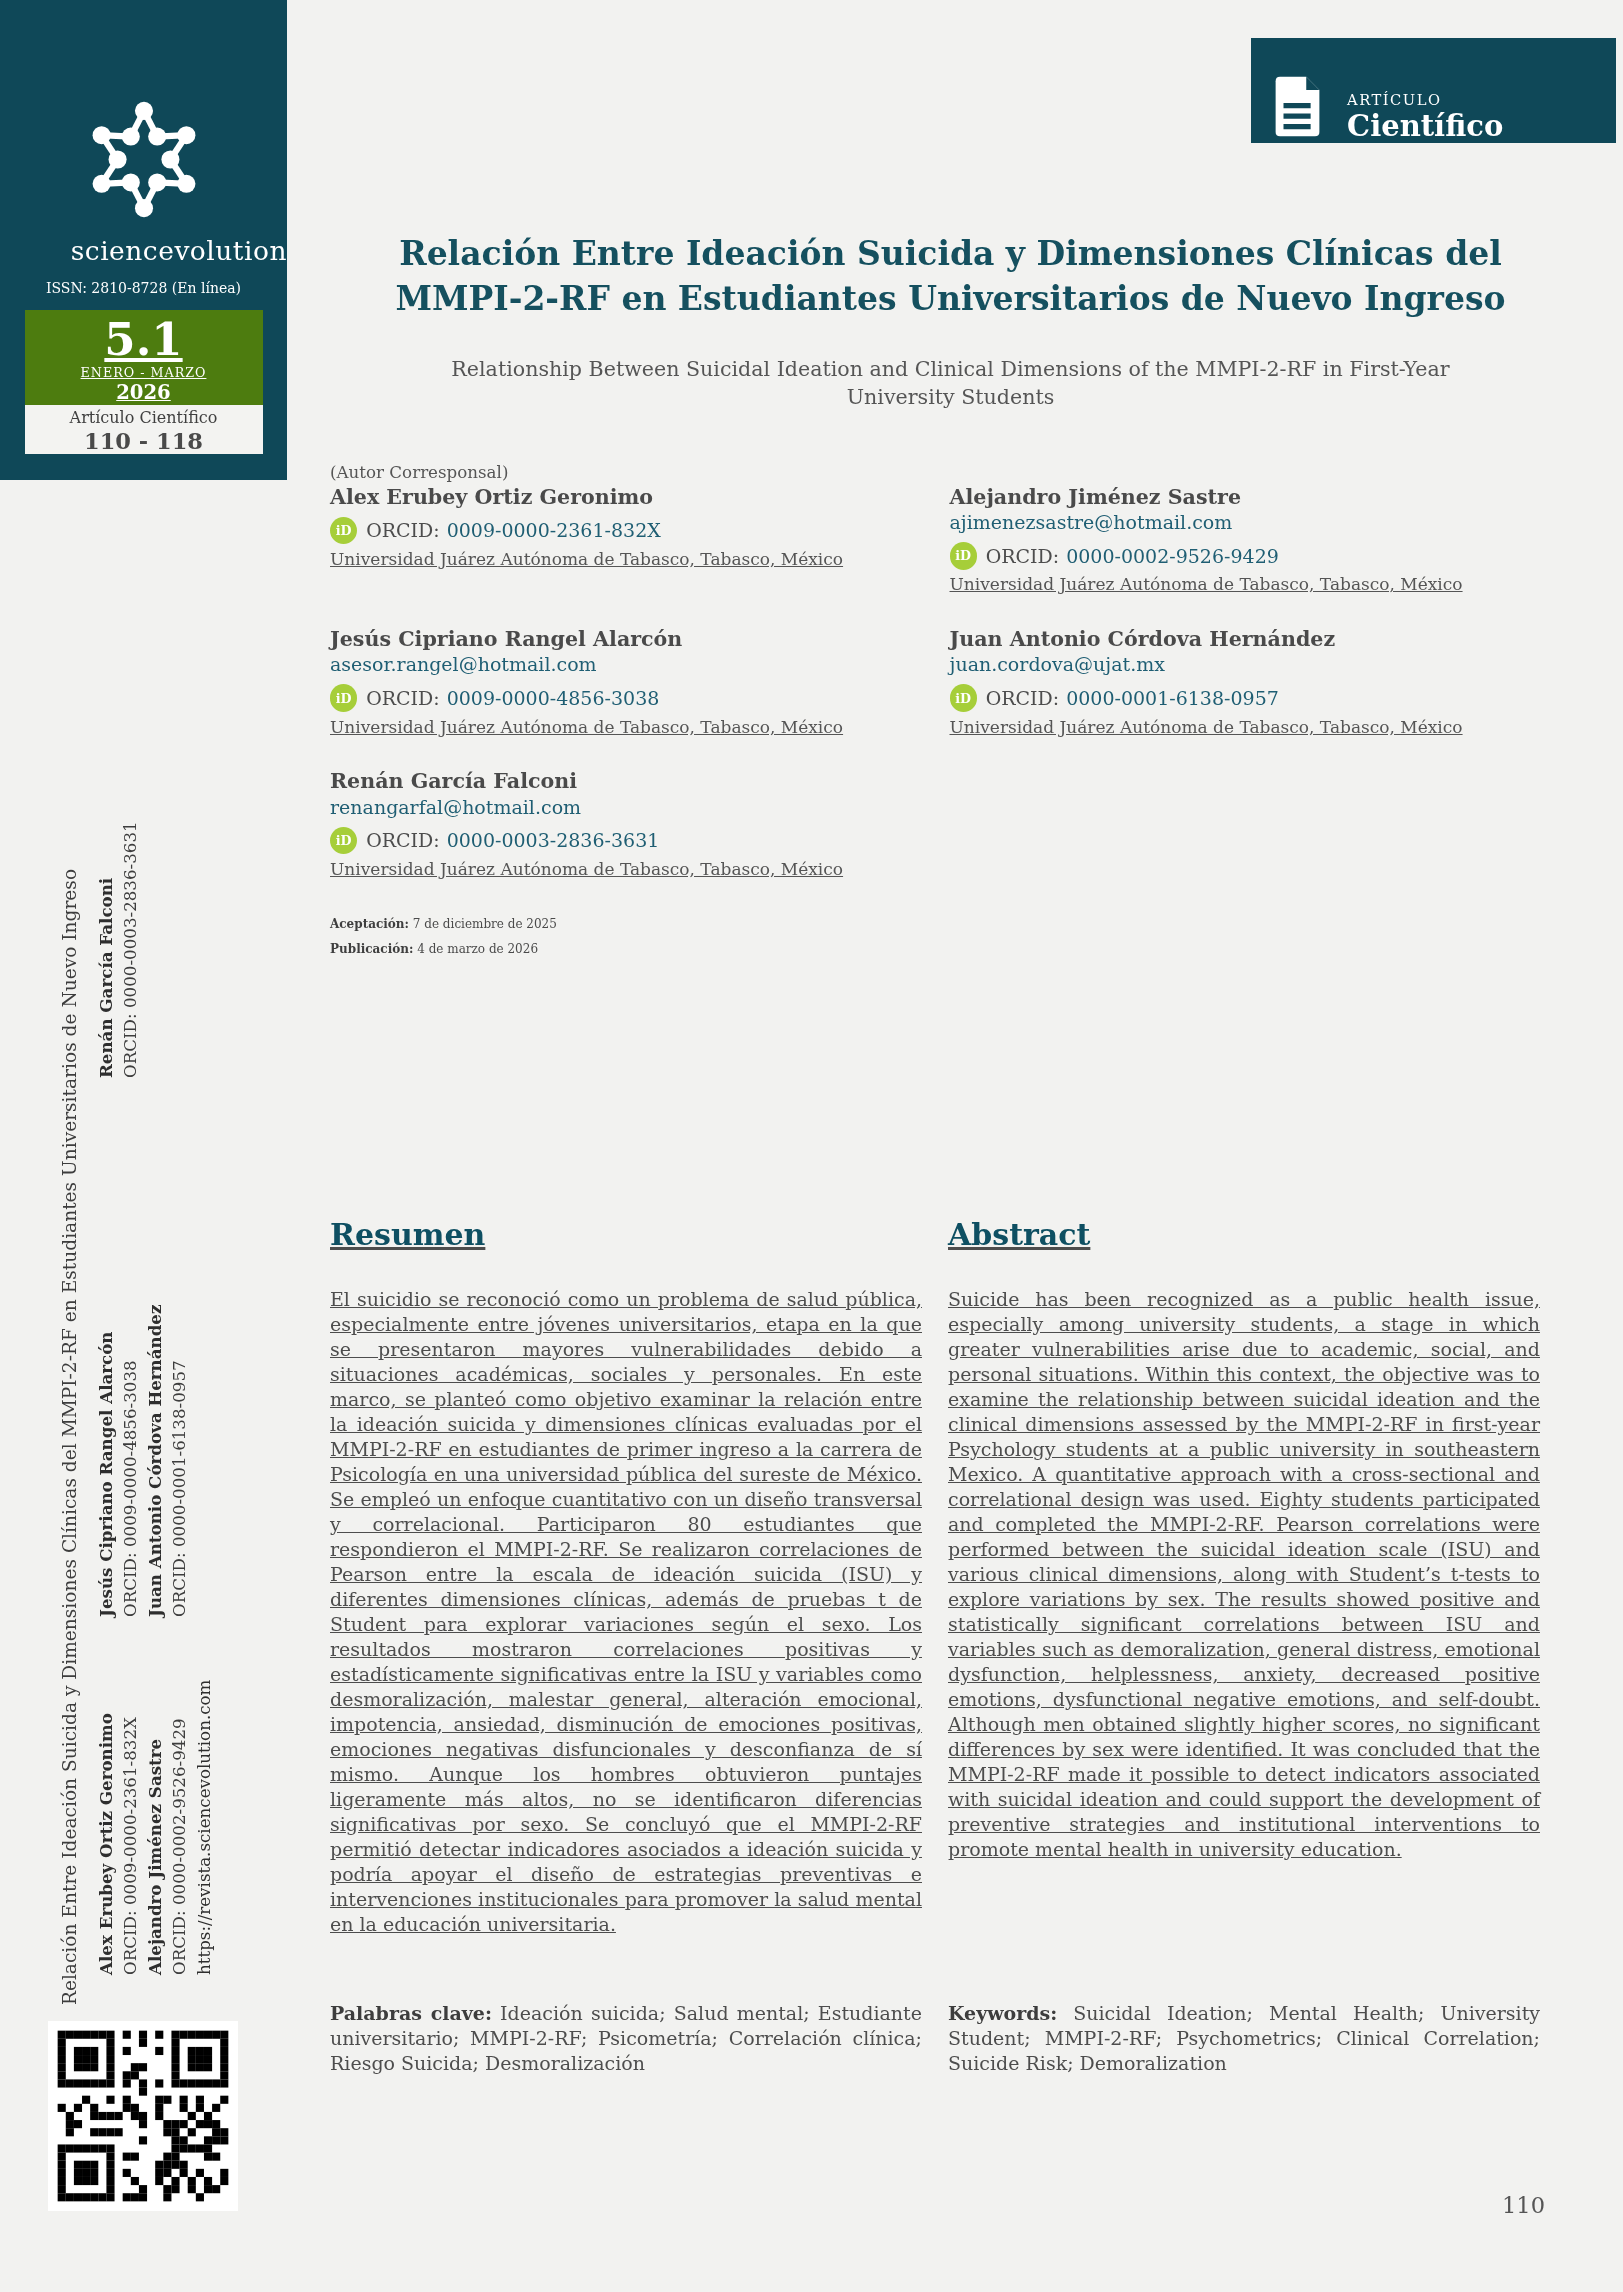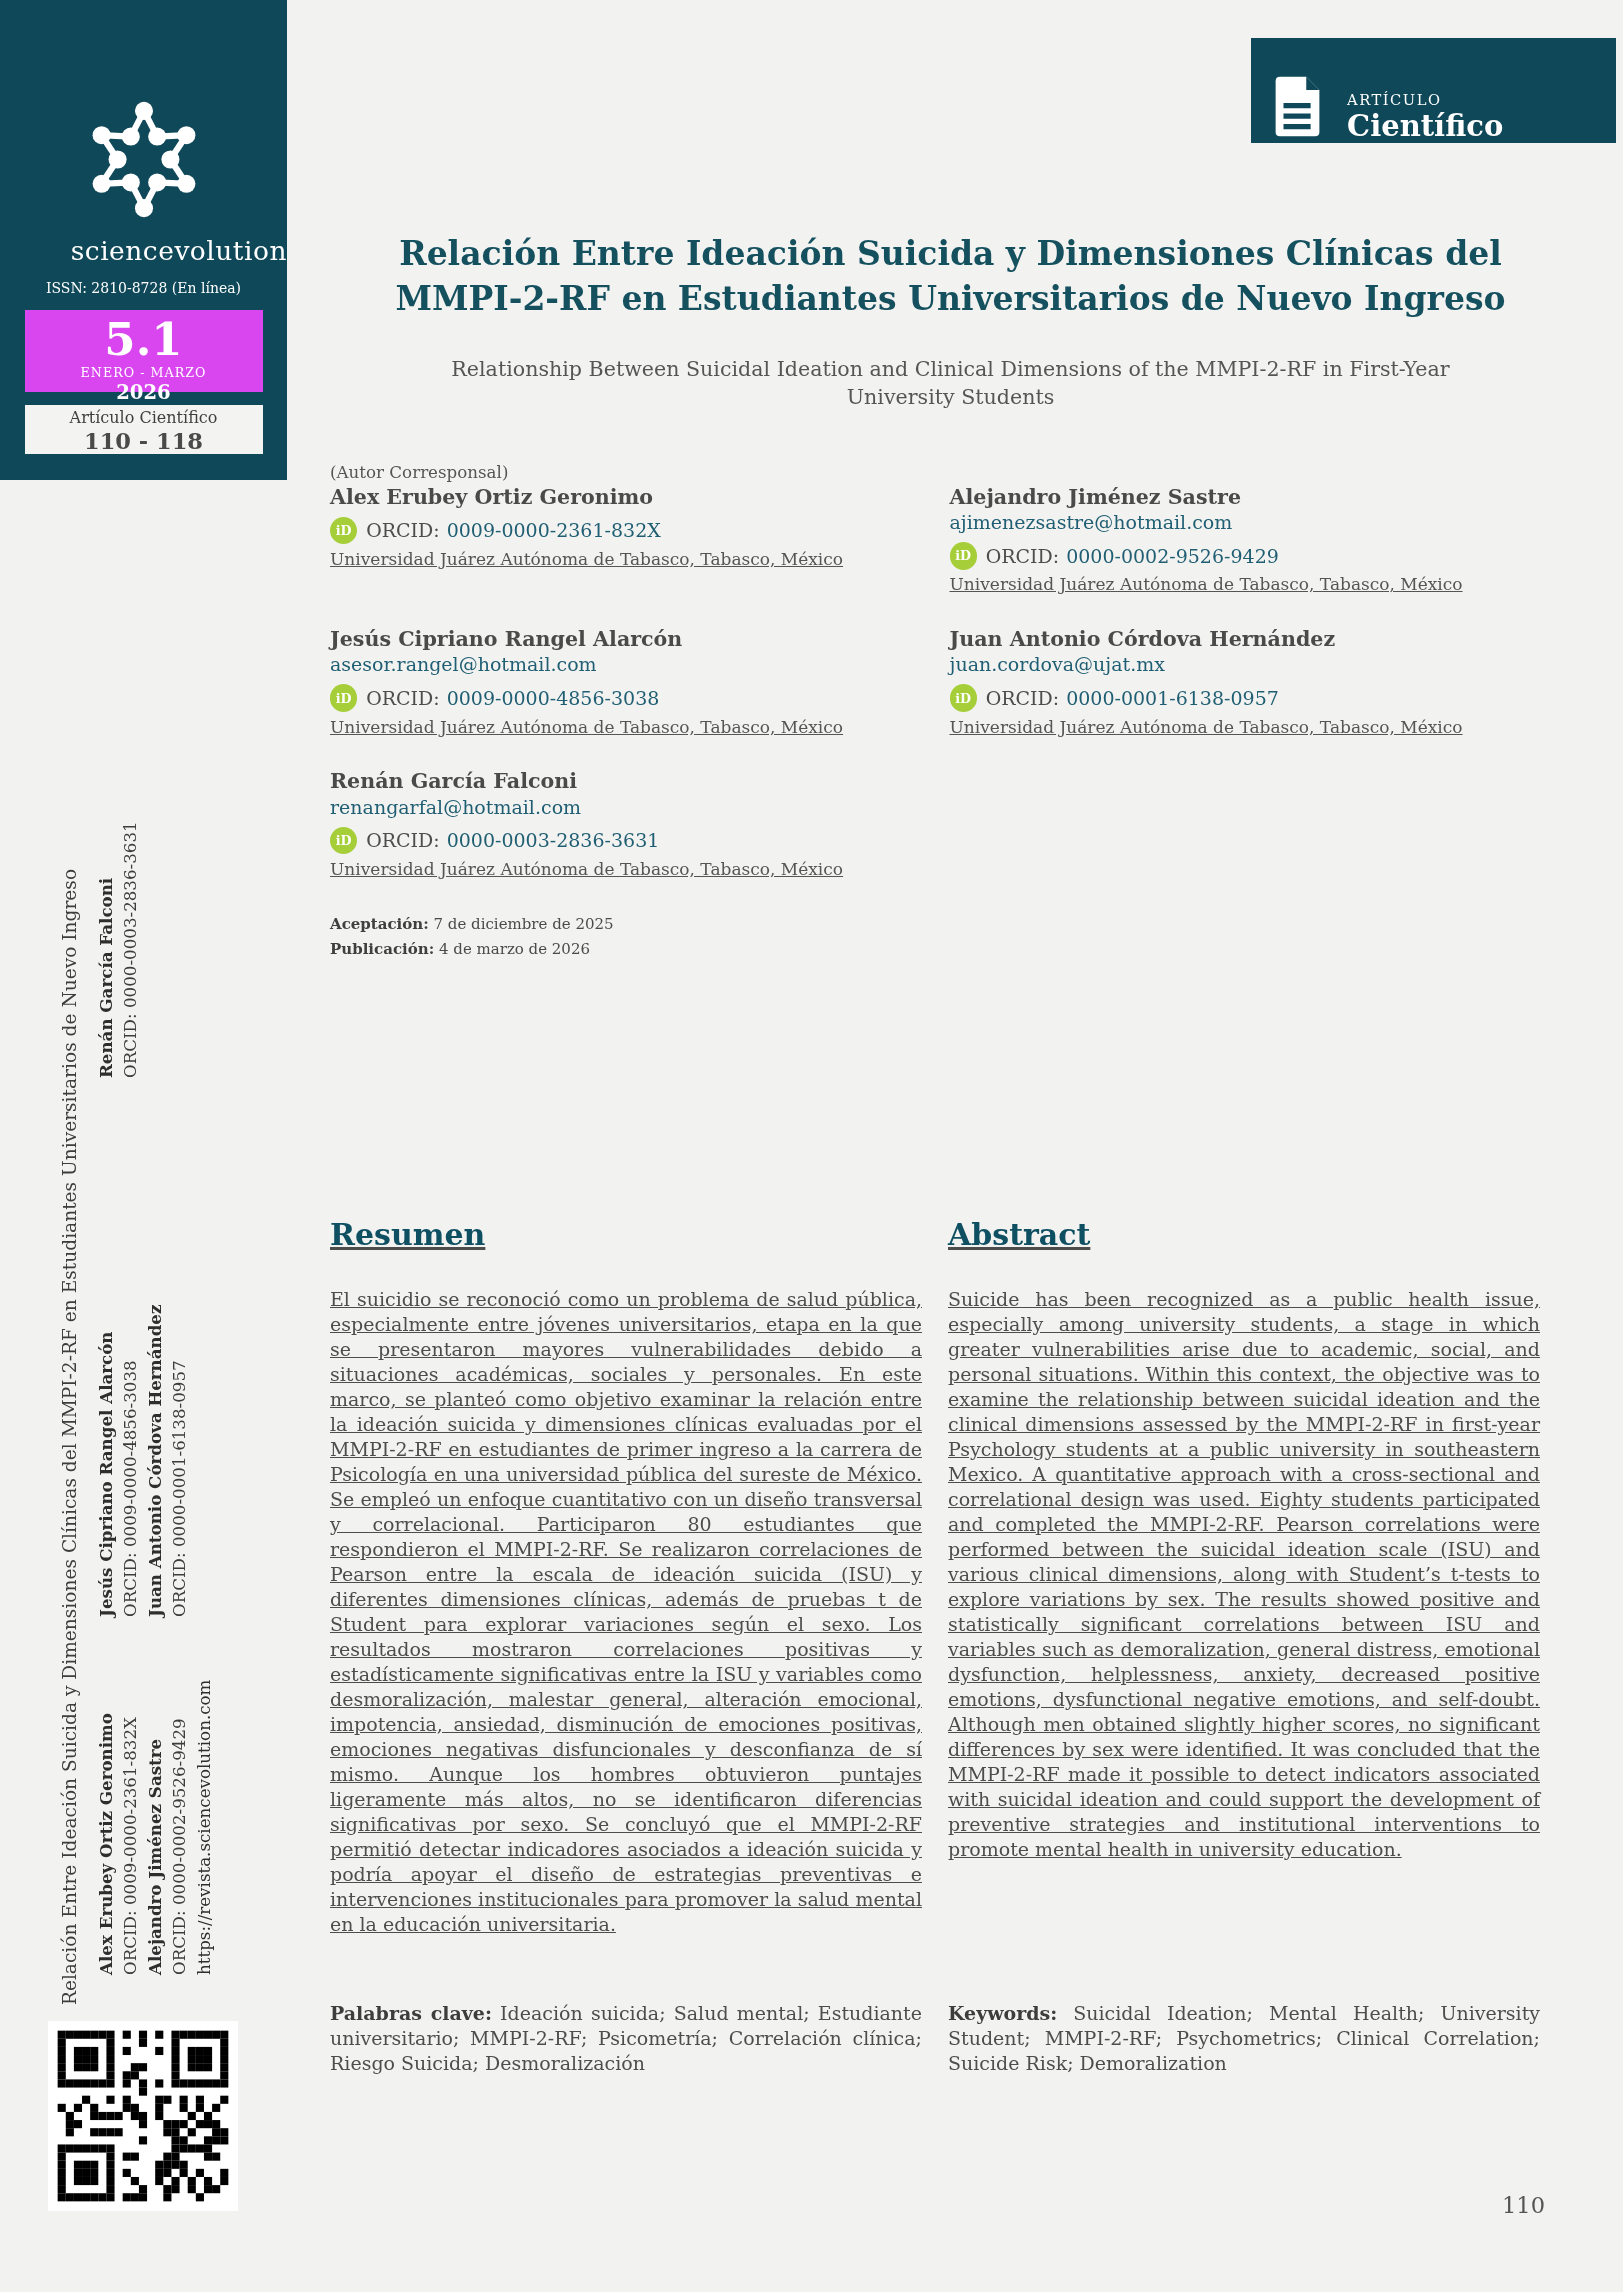--- a/index.html
+++ b/index.html
@@ -8,22 +8,22 @@
     background:#f2f2f0;
     font-family:"DejaVu Serif", serif;
     color:#4d4d4d;
   }
   
   .jbox{position:absolute;left:0;top:0;width:287px;height:480px;background:#0f4858;}
   .jlogo{position:absolute;left:50%;top:90px;transform:translateX(-50%);}
   .jname{position:absolute;left:0;right:0;top:235px;text-align:right;color:#fff;
          font-size:26.5px;font-weight:normal;letter-spacing:0.5px;}
   .jissn{position:absolute;left:0;right:0;top:280px;text-align:center;color:#fff;font-size:14px;}
-  .jvol{position:absolute;left:24.5px;right:24.5px;top:310px;height:82px;background:#d946ef;
-        text-align:center;color:#fff;}
+  .jvol{position:absolute;left:24.5px;right:24.5px;top:310px;height:95px;background:#4d7c0f;
+        text-align:center;color:#fff;text-decoration:underline;}
   .jvol .num{font-size:45px;font-weight:bold;line-height:51px;margin-top:3.9px;}
   .jvol .period{font-size:12.7px;letter-spacing:1px;line-height:15.7px;}
   .jvol .year{font-size:19.6px;font-weight:bold;line-height:23.5px;}
   .jtype{position:absolute;left:24.5px;right:24.5px;top:405px;height:49px;background:#f3f3f1;text-align:center;}
   .jtype .t1{font-size:16px;color:#3f3f3f;line-height:22.5px;margin-top:2px;}
   .jtype .t2{font-size:22.5px;font-weight:bold;color:#4a4a4a;line-height:23.5px;}
   
   .badge{position:absolute;left:1251px;top:38px;width:365px;height:105px;background:#0f4858;
          display:flex;align-items:flex-end;}
   .badge .doc{margin-left:21.6px;}
@@ -42,21 +42,21 @@
   .auth .nm{font-size:20.6px;font-weight:bold;color:#4a4a4a;line-height:26.5px;}
   .auth .em{font-size:19px;color:#1f5e73;line-height:25.5px;}
   .auth .orc{display:flex;align-items:center;margin-top:5.9px;height:29px;}
   .auth .univ{font-size:17px;color:#555;line-height:23.5px;margin-top:2.9px;text-decoration:underline;}
   .orcid-badge{width:27.4px;height:27.4px;border-radius:50%;background:#a6ce39;color:#fff;
                display:inline-flex;align-items:center;justify-content:center;
                font-size:12.7px;font-weight:bold;margin-right:8.8px;flex:0 0 auto;}
   .orc .lab{font-size:19px;color:#4d4d4d;margin-right:6.9px;}
   .orc .val{font-size:19px;color:#1f5e73;}
   .pad-note{padding-top:22.5px;}
-  .dates{grid-column:1;font-size:15px;color:#4a4a4a;line-height:24.5px;margin-top:2px;}
+  .dates{grid-column:1;font-size:12px;color:#4a4a4a;line-height:24.5px;margin-top:2px;}
   .dates b{font-weight:bold;color:#3f3f3f;}
   
   .col{position:absolute;top:1217px;width:592px;height:892px;text-decoration:underline;}
   .col.left{left:330px;} .col.right{left:948px;}
   .col h2{margin:0 0 35px 0;font-size:30px;color:#0e4f62;font-weight:bold;}
   .col .body{font-size:19px;line-height:25px;text-align:justify;color:#4d4d4d;}
   .col .kw{position:absolute;left:0;right:0;top:784px;font-size:19px;line-height:25px;
            text-align:justify;color:#4d4d4d;}
   .col .kw b{color:#3d3d3d;}
   

